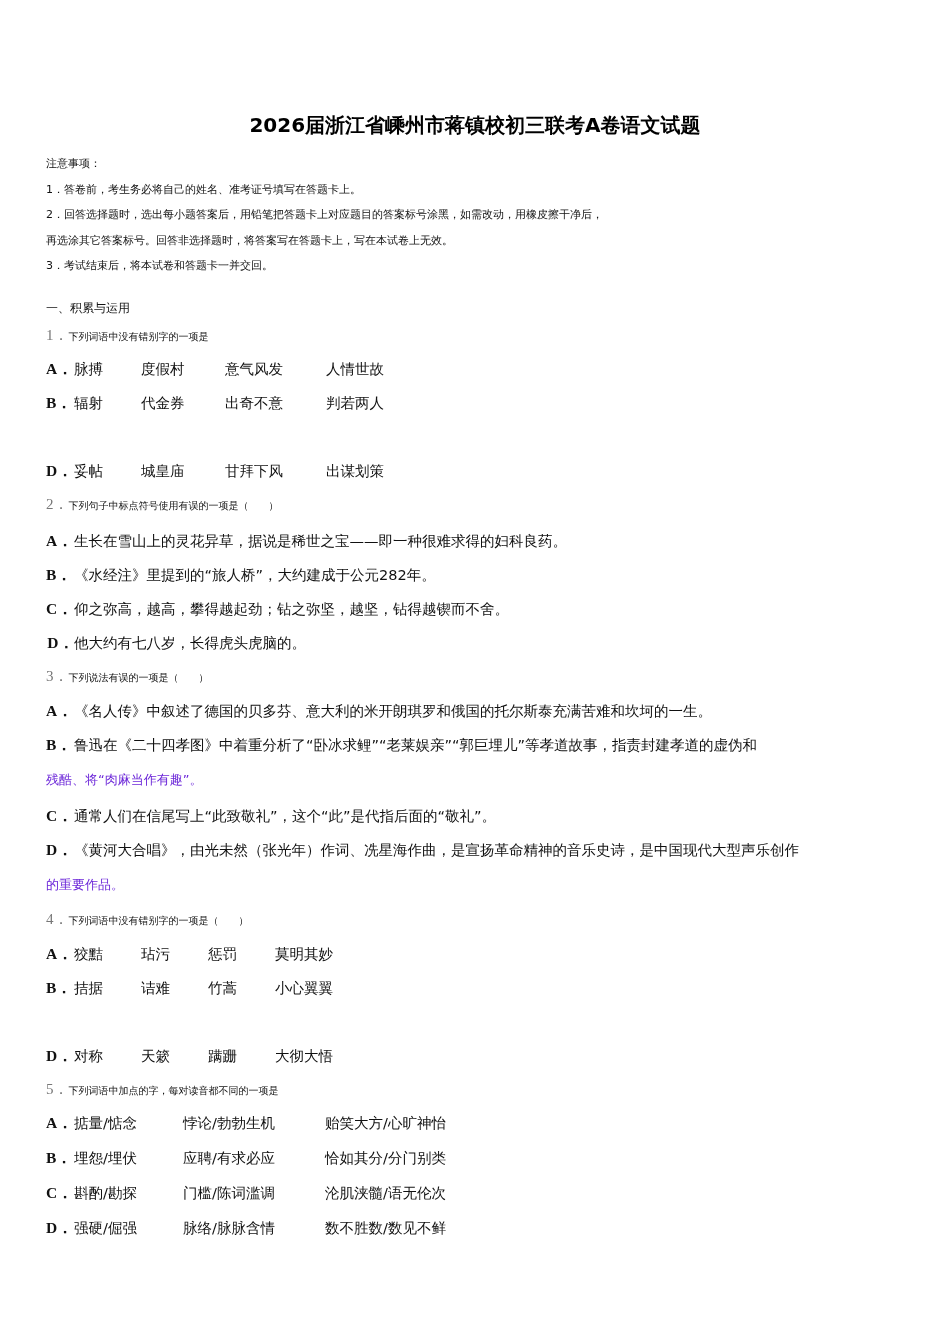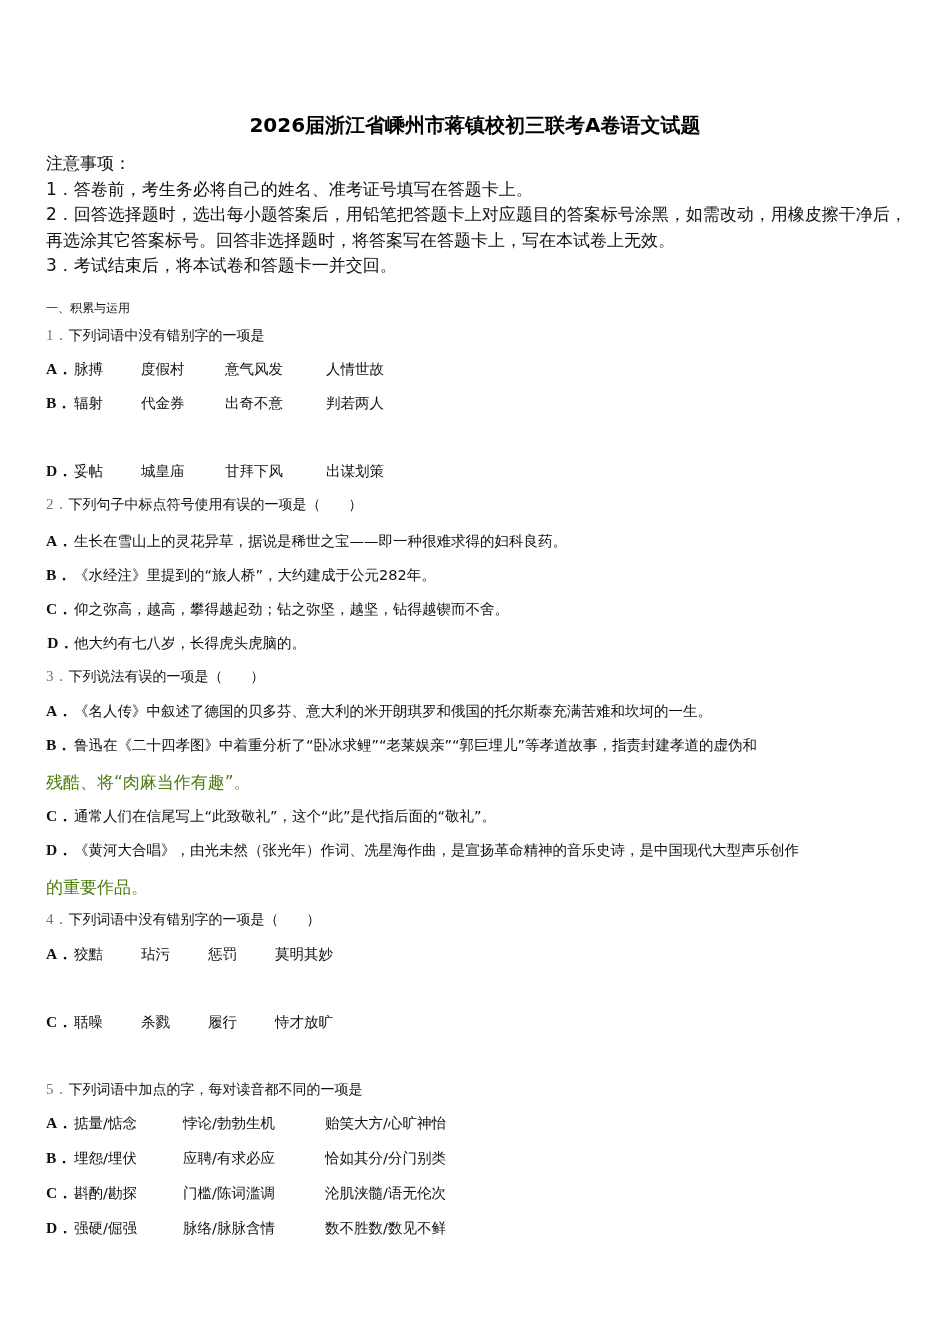--- a/index.html
+++ b/index.html
@@ -32,21 +32,21 @@
       font-size: 20px;
       letter-spacing: 0px;
       color: #000;
     }
     .notice {
       position: absolute;
       left: 46px;
       top: 151px;
       width: 870px;
       font-family: "DejaVu Sans", "Liberation Sans", sans-serif;
-      font-size: 17px;
+      font-size: 11px;
       line-height: 25.5px;
       color: #111;
     }
     .notice div { white-space: nowrap; }
     .section-heading {
       position: absolute;
       left: 46px;
       top: 300px;
       font-family: "DejaVu Sans", "Liberation Sans", sans-serif;
       font-size: 12px;
@@ -58,21 +58,21 @@
       white-space: nowrap;
       font-size: 15px;
       color: #111;
     }
     .qnum {
       color: #777777;
       font-family: "Liberation Serif", "DejaVu Serif", serif;
     }
     .qtext {
       font-family: "DejaVu Sans", "Liberation Sans", sans-serif;
-      font-size: 14px;
+      font-size: 10px;
     }
     .opt-letter {
       font-family: "Liberation Serif", "DejaVu Serif", serif;
       font-weight: bold;
       font-size: 15.5px;
       display: inline-block;
       width: 28px;
     }
     .opt-text {
       font-family: "DejaVu Sans", "Liberation Sans", sans-serif;
@@ -89,22 +89,22 @@
     .q4 .c0 { width: 67px; }
     .q4 .c1 { width: 67px; }
     .q4 .c2 { width: 67px; }
     .q5 .c0 { width: 109px; }
     .q5 .c1 { width: 142px; }
     .wrap-line {
       position: absolute;
       left: 46px;
       white-space: nowrap;
       font-family: "DejaVu Sans", "Liberation Sans", sans-serif;
-      font-size: 17px;
-      color: #4d7c0f;
+      font-size: 13px;
+      color: #6d28d9;
     }
   </style>
 </head>
 <body>
 
 <div class="page">
 
   <div class="title">2026届浙江省嵊州市蒋镇校初三联考A卷语文试题</div>
 
   <div class="notice">
@@ -163,22 +163,25 @@
     <span class="opt-letter">D．</span><span class="opt-text">《黄河大合唱》，由光未然（张光年）作词、冼星海作曲，是宣扬革命精神的音乐史诗，是中国现代大型声乐创作</span>
   </div>
   <div class="wrap-line" style="top:876px;">的重要作品。</div>
 
   <div class="line" style="top:910px;">
     <span class="qnum">4．</span><span class="qtext">下列词语中没有错别字的一项是（　　）</span>
   </div>
   <div class="line q4" style="top:944px;">
     <span class="opt-letter">A．</span><span class="cell c0">狡黠</span><span class="cell c1">玷污</span><span class="cell c2">惩罚</span><span class="cell">莫明其妙</span>
   </div>
-  <div class="line q4" style="top:1012px;">
-    <span class="opt-letter">C．</span><span class="cell c0">聒噪</span><span class="cell c1">杀戮</span><span class="cell c2">履行</span><span class="cell">恃才放旷</span>
+  <div class="line q4" style="top:978px;">
+    <span class="opt-letter">B．</span><span class="cell c0">拮据</span><span class="cell c1">诘难</span><span class="cell c2">竹蒿</span><span class="cell">小心翼翼</span>
+  </div>
+  <div class="line q4" style="top:1046px;">
+    <span class="opt-letter">D．</span><span class="cell c0">对称</span><span class="cell c1">天簌</span><span class="cell c2">蹒跚</span><span class="cell">大彻大悟</span>
   </div>
 
   <div class="line" style="top:1080px;">
     <span class="qnum">5．</span><span class="qtext">下列词语中加点的字，每对读音都不同的一项是</span>
   </div>
   <div class="line q5" style="top:1113px;">
     <span class="opt-letter">A．</span><span class="cell c0">掂量/惦念</span><span class="cell c1">悖论/勃勃生机</span><span class="cell">贻笑大方/心旷神怡</span>
   </div>
   <div class="line q5" style="top:1148px;">
     <span class="opt-letter">B．</span><span class="cell c0">埋怨/埋伏</span><span class="cell c1">应聘/有求必应</span><span class="cell">恰如其分/分门别类</span>

